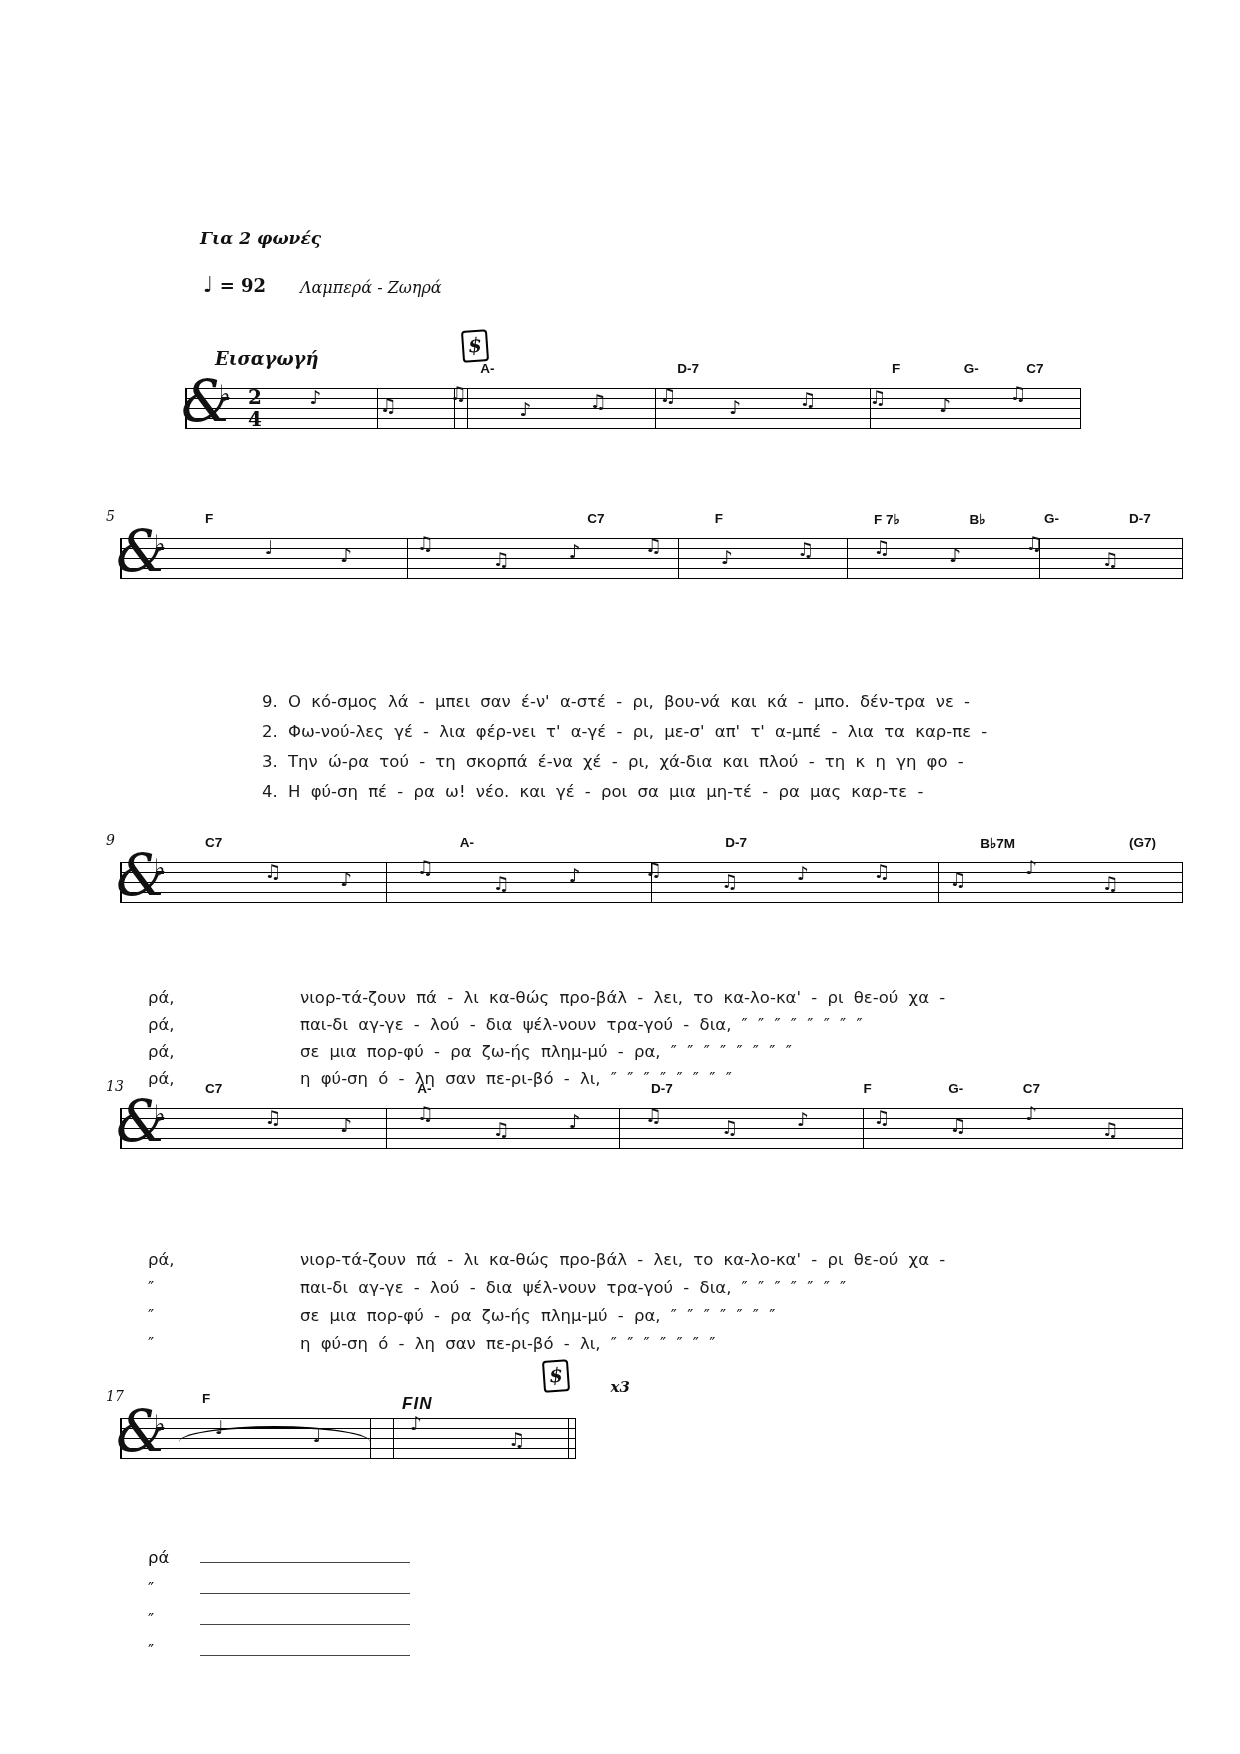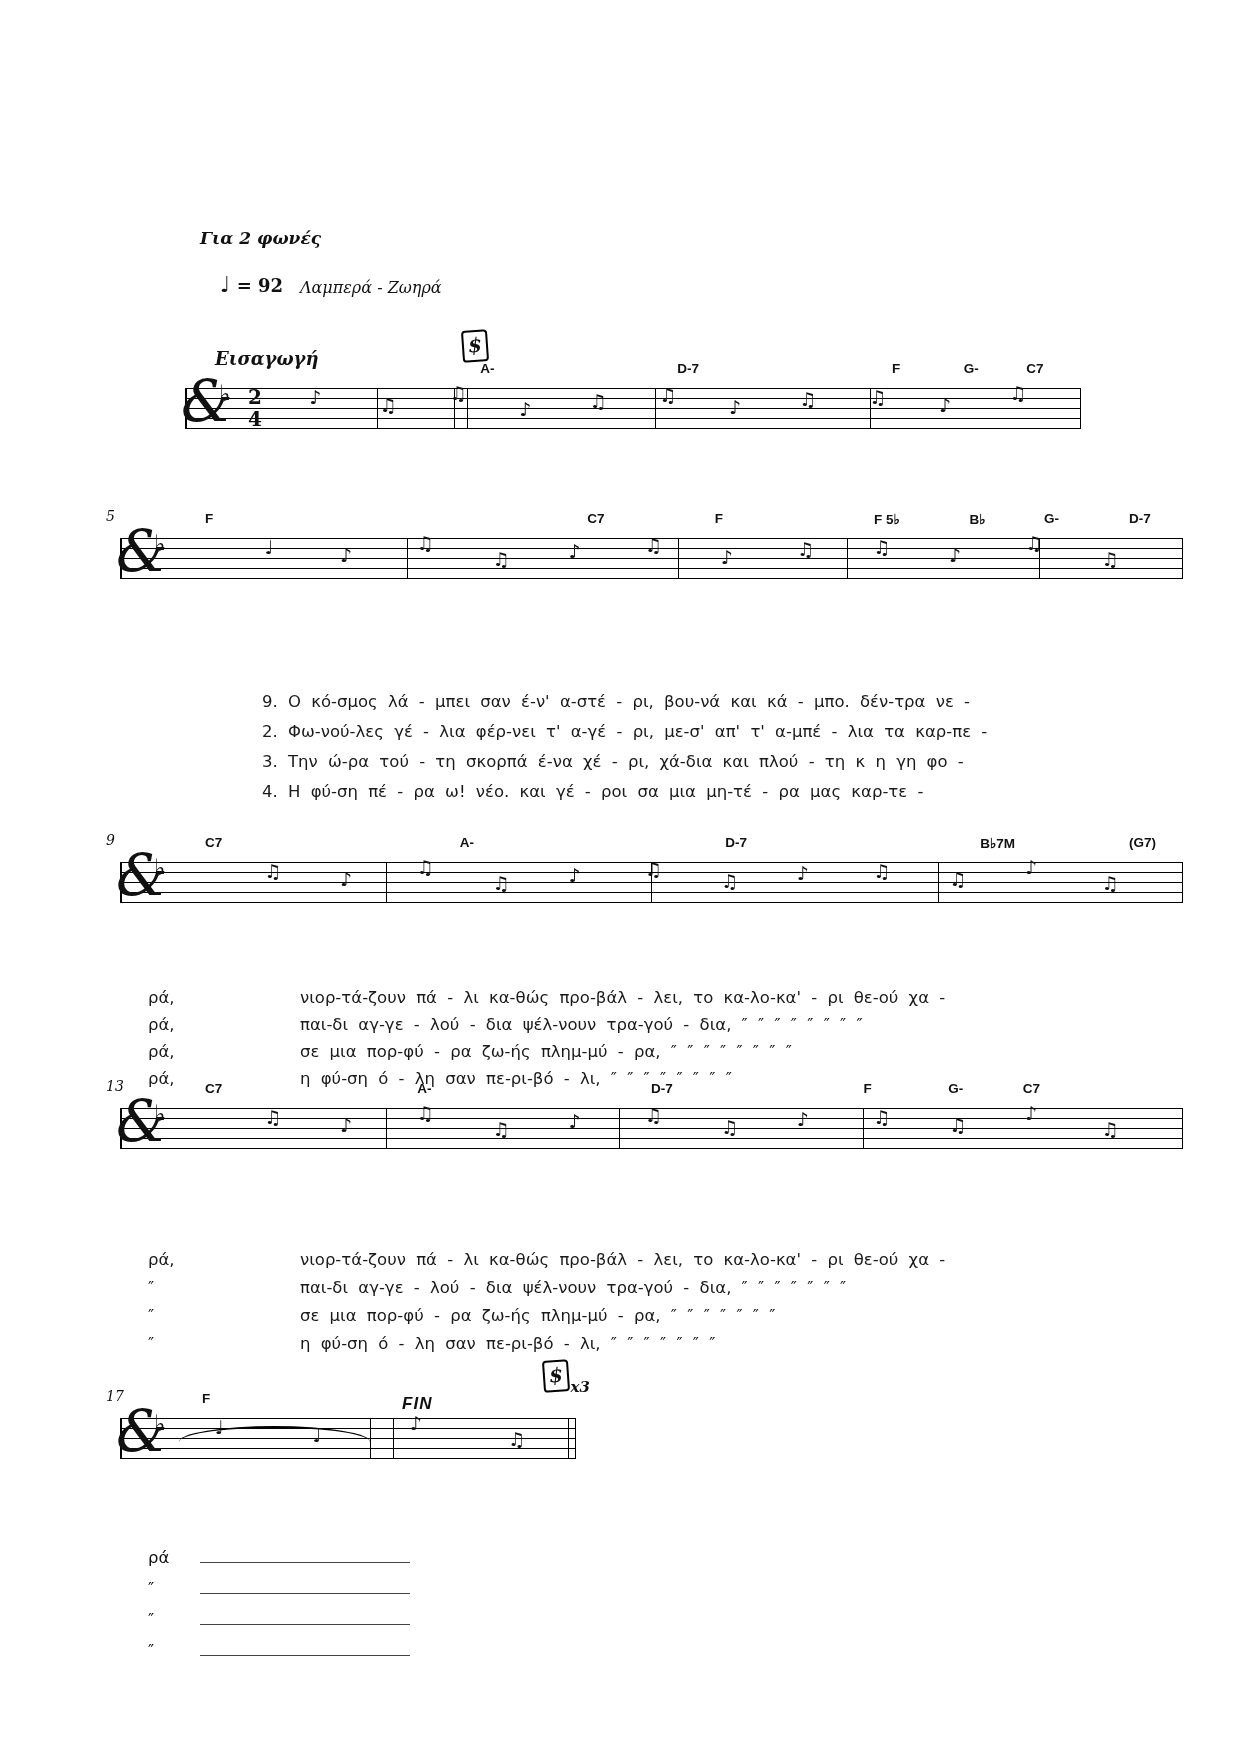--- a/index.html
+++ b/index.html
@@ -4,21 +4,21 @@
 <style>
   html,body{margin:0;padding:0;background:#e8e8e8;}
   #page{position:relative;width:1240px;height:1754px;background:#ffffff;margin:0 auto;
         font-family:"Liberation Sans",sans-serif;color:#111;overflow:hidden;}
 
   .title{position:absolute;top:122px;left:0;width:100%;text-align:center;
          font-size:37px;font-weight:bold;letter-spacing:2px;font-family:"Liberation Sans",sans-serif;}
 
   .voices{position:absolute;left:200px;top:228px;font-family:"DejaVu Serif",serif;
           font-style:italic;font-weight:bold;font-size:17px;}
-  .tempo{position:absolute;left:220px;top:272px;font-family:"DejaVu Serif",serif;
+  .tempo{position:absolute;left:203px;top:272px;font-family:"DejaVu Serif",serif;
          font-weight:bold;font-size:18px;text-align:right;}
   .tempo .note{font-family:"DejaVu Sans",sans-serif;font-size:22px;}
   .mood{position:absolute;left:300px;top:278px;font-family:"DejaVu Serif",serif;
         font-style:italic;font-size:16px;}
   .credits{position:absolute;left:868px;top:244px;font-size:19px;line-height:27px;
            font-family:"Liberation Sans",sans-serif;}
 
   .system{position:absolute;}
   .staff{position:absolute;left:0;top:0;width:100%;height:41px;
          background-image:linear-gradient(#000 0,#000 1px,transparent 1px);
@@ -35,21 +35,21 @@
   .measure-num{position:absolute;left:-14px;top:-30px;font-family:"DejaVu Serif",serif;
                font-style:italic;font-size:14px;}
   .sys-label{position:absolute;left:30px;top:-40px;font-family:"DejaVu Serif",serif;
              font-style:italic;font-weight:bold;font-size:18px;}
   .segno{position:absolute;top:-58px;width:22px;height:28px;border:2px solid #000;
          border-radius:4px;text-align:center;font-family:"DejaVu Serif",serif;
          font-style:italic;font-weight:bold;font-size:20px;line-height:26px;transform:rotate(-4deg);}
   .fin{position:absolute;top:-24px;font-family:Liberation Sans, sans-serif;font-style:italic;
        font-weight:bold;font-size:17px;letter-spacing:1px;}
   .repeat{position:absolute;top:-40px;font-family:"DejaVu Serif",serif;font-style:italic;
-          font-size:15px;font-weight:bold;}
+          font-size:15px;font-weight:bold;padding-left:40px;}
   .noteglyph{position:absolute;font-family:"DejaVu Sans",sans-serif;font-size:19px;}
   .tie{position:absolute;border-top:2px solid #000;border-radius:50% 50% 0 0/100% 100% 0 0;height:14px;}
 
   .lyrics-line{position:absolute;white-space:nowrap;font-size:16.5px;
                font-family:"DejaVu Sans",sans-serif;color:#1a1a1a;word-spacing:5px;}
   .lyrics-line .lead{display:inline-block;width:152px;}
   .ending-row{position:absolute;font-size:16.5px;font-family:"DejaVu Sans",sans-serif;}
   .ending-rule{position:absolute;border-bottom:1.5px solid #444;width:210px;}
 </style>
 </head>
@@ -106,21 +106,21 @@
         <div class="barline" style="left: 52.5%;"></div>
         <div class="barline" style="left: 68.5%;"></div>
         <div class="barline" style="left: 86.5%;"></div>
         <div class="barline" style="left: 100%;"></div>
         <div class="clef">&amp;</div>
         <div class="flat">♭</div>
         <div class="measure-num">5</div>
         <div class="chord" style="left: 8%;">F</div>
         <div class="chord" style="left: 44%;">C7</div>
         <div class="chord" style="left: 56%;">F</div>
-        <div class="chord" style="left: 71%;">F 5♭</div>
+        <div class="chord" style="left: 71%;">F 7♭</div>
         <div class="chord" style="left: 80%;">B♭</div>
         <div class="chord" style="left: 87%;">G-</div>
         <div class="chord" style="left: 95%;">D-7</div>
         <span class="noteglyph" style="left: 13.5833%; top: -2px;">♩</span>
         <span class="noteglyph" style="left: 20.75%; top: 6px;">♪</span>
         <span class="noteglyph" style="left: 27.9167%; top: -6px;">♫</span>
         <span class="noteglyph" style="left: 35.0833%; top: 10px;">♫</span>
         <span class="noteglyph" style="left: 42.25%; top: 2px;">♪</span>
         <span class="noteglyph" style="left: 49.4167%; top: -4px;">♫</span>
         <span class="noteglyph" style="left: 56.5833%; top: 8px;">♪</span>

